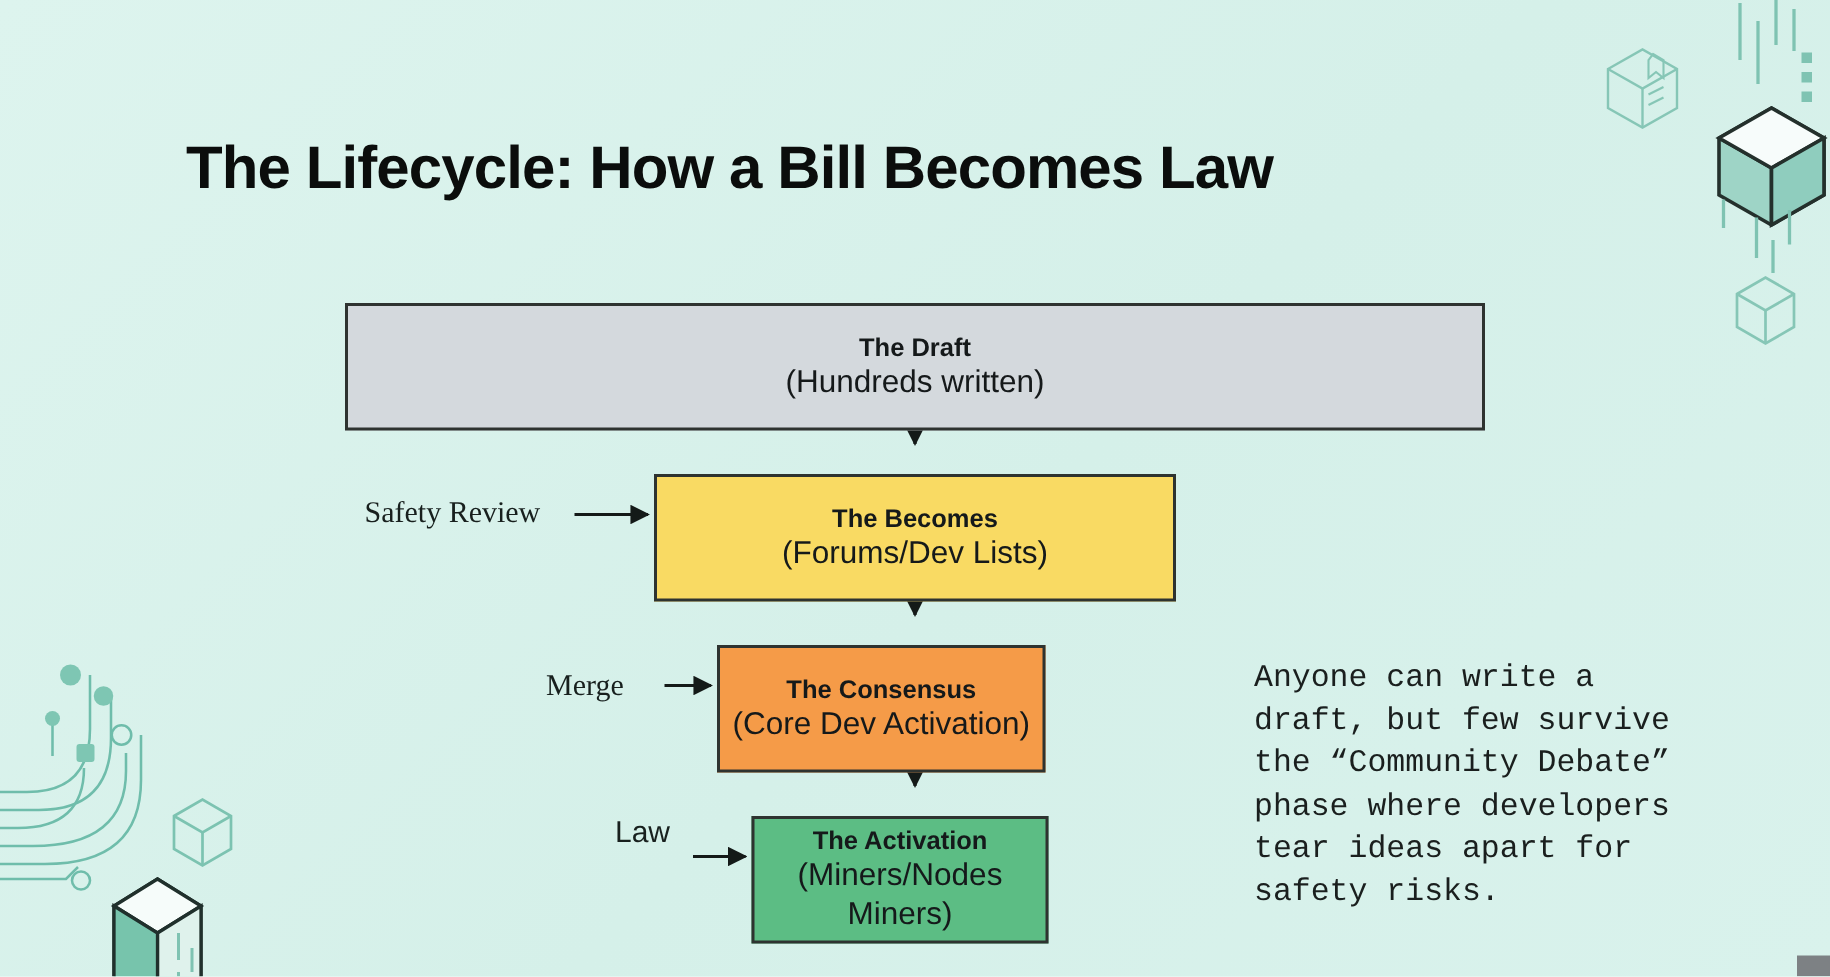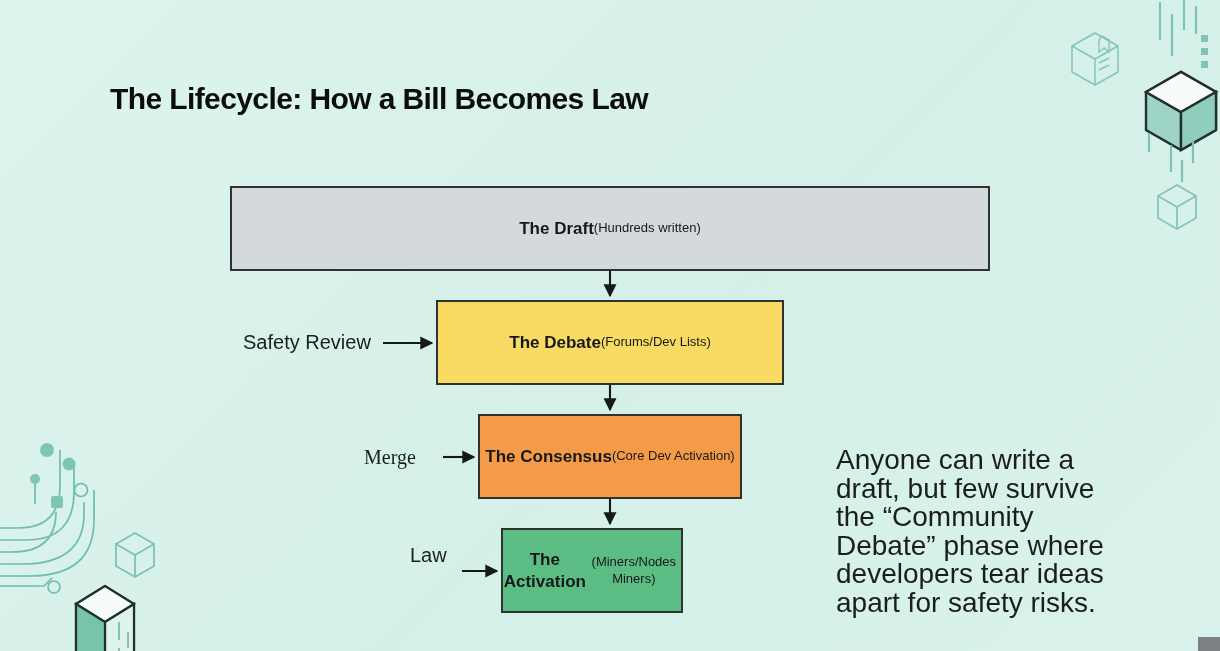--- a/index.html
+++ b/index.html
@@ -27,82 +27,84 @@
   #corner-chip {
     position: absolute;
     right: 0; bottom: 0;
     width: 22px; height: 14px;
     background: #7d8184;
   }
 
   
   #title {
     position: absolute;
-    left: 110px; top: 62px;
-    font-size: 30px;
+    left: 124px; top: 62px;
+    font-size: 40px;
     font-weight: bold;
     letter-spacing: -0.6px;
     color: #0b0d0c;
     white-space: nowrap;
     line-height: 1.15;
   }
 
   
   .flow-box {
     position: absolute;
     border: 2px solid #2e3330;
     display: flex;
-    flex-direction: row;
+    flex-direction: column;
     align-items: center;
     justify-content: center;
     text-align: center;
     color: #15191a;
+    margin-top: 16px;
   }
   .flow-title {
     font-size: 17px;
     font-weight: bold;
     line-height: 1.25;
   }
   .flow-sub {
-    font-size: 13px;
+    font-size: 21px;
     font-weight: normal;
     line-height: 1.25;
   }
 
   #box-draft     { left: 230px; top: 186px; width: 760px; height: 85px; background: #d4d9dd; }
   #box-debate    { left: 436px; top: 300px; width: 348px; height: 85px; background: #f9da63; }
-  #box-consensus { left: 478px; top: 414px; width: 264px; height: 85px; background: #f59b48; }
-  #box-activation{ left: 501px; top: 528px; width: 182px; height: 85px; background: #5cbd84; }
+  #box-consensus { left: 478px; top: 414px; width: 219px; height: 85px; background: #f59b48; }
+  #box-activation{ left: 501px; top: 528px; width: 198px; height: 85px; background: #5cbd84; }
 
   
   #connectors {
     position: absolute;
     left: 0; top: 0;
     width: 1220px; height: 651px;
   }
 
   
   .side-label {
     position: absolute;
     font-size: 20px;
     color: #18201e;
     white-space: nowrap;
   }
-  #label-safety { left: 243px; top: 331px; }
+  #label-safety { left: 243px; top: 331px; font-family: Liberation Serif, serif; }
   #label-merge  { left: 364px; top: 446px; font-family: Liberation Serif, serif; }
   #label-law    { left: 410px; top: 544px; }
 
   
   #sidenote {
     position: absolute;
     left: 836px; top: 418px;
     width: 300px;
-    font-size: 28px;
+    font-size: 21px;
     line-height: 28.5px;
     color: #1a1f1e;
+    font-family: Liberation Mono, monospace;
   }
 </style>
 </head>
 <body>
 
 <div id="slide">
 
   <svg class="deco" id="deco-topright" viewBox="0 0 170 240">
     <g fill="none" stroke="#86c6b6" stroke-width="1.6">
 
@@ -210,21 +212,21 @@
       <line x1="462" y1="571" x2="497" y2="571"></line>
     </g>
   </svg>
 
   <div class="flow-box" id="box-draft">
     <div class="flow-title">The Draft</div>
     <div class="flow-sub">(Hundreds written)</div>
   </div>
 
   <div class="flow-box" id="box-debate">
-    <div class="flow-title">The Debate</div>
+    <div class="flow-title">The Becomes</div>
     <div class="flow-sub">(Forums/Dev Lists)</div>
   </div>
 
   <div class="flow-box" id="box-consensus">
     <div class="flow-title">The Consensus</div>
     <div class="flow-sub">(Core Dev Activation)</div>
   </div>
 
   <div class="flow-box" id="box-activation">
     <div class="flow-title">The Activation</div>

